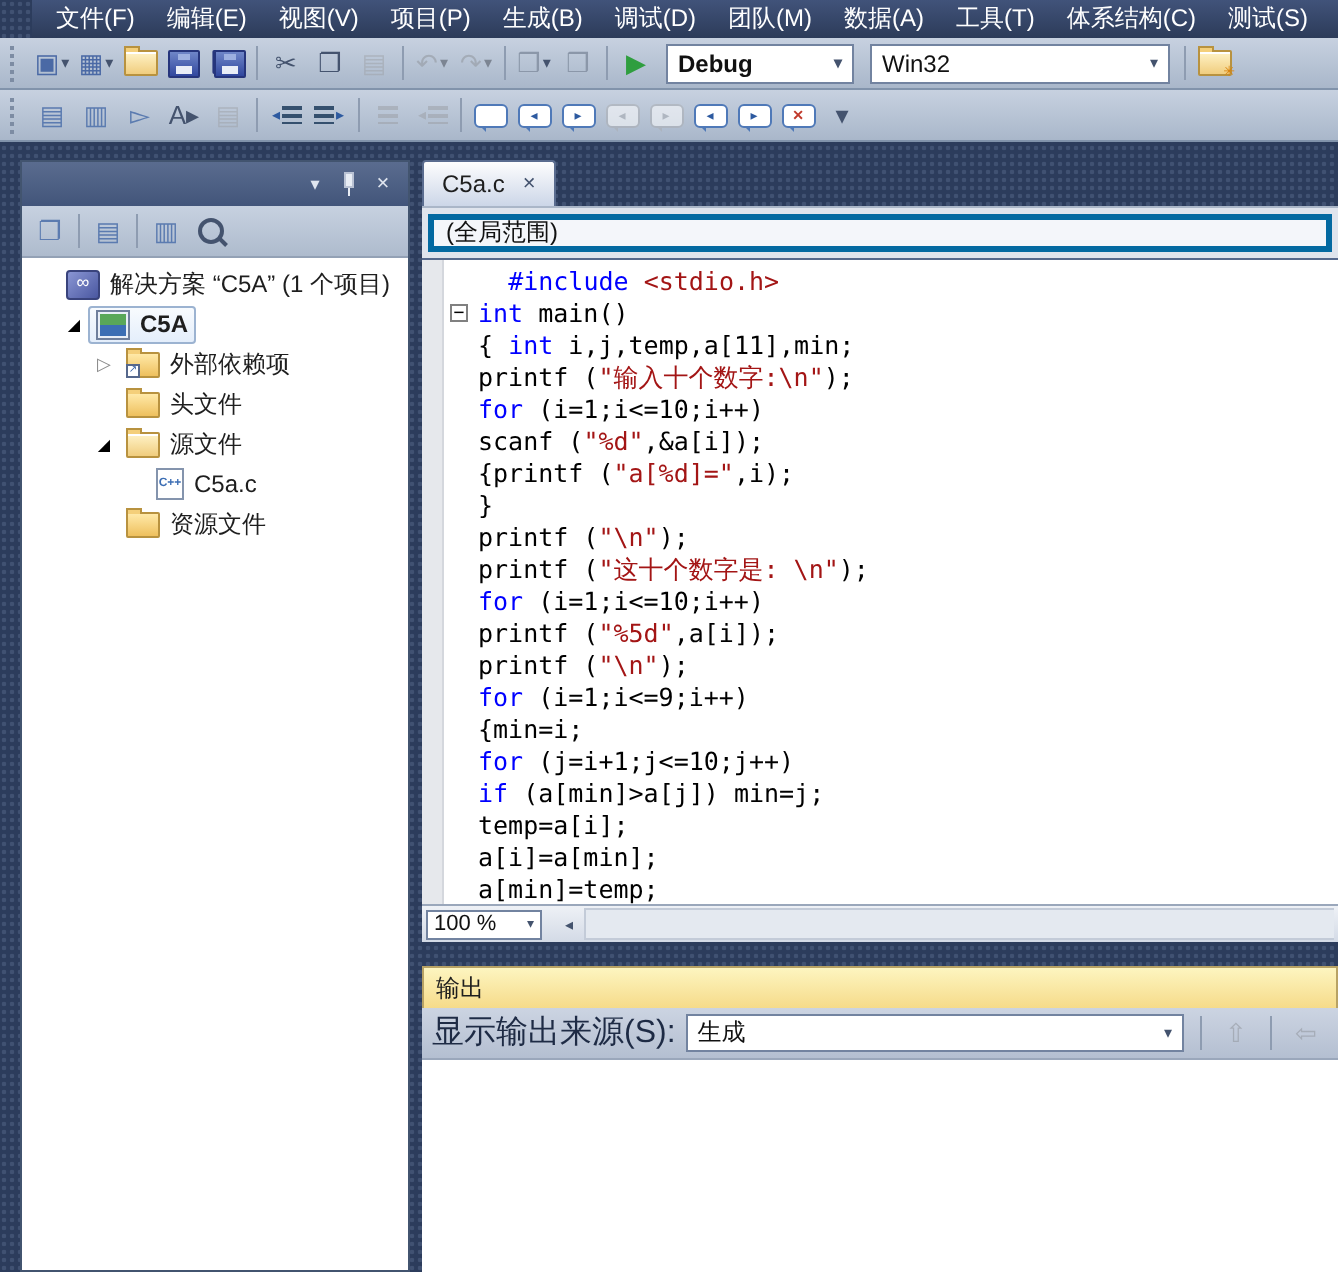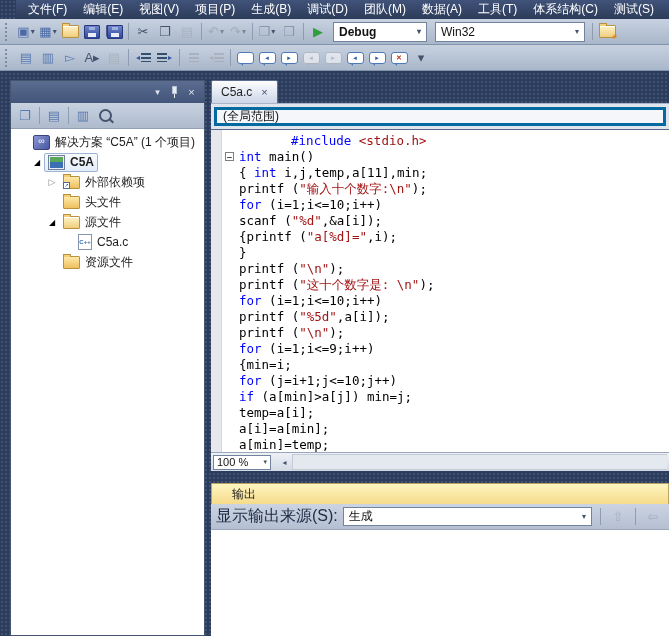--- a/index.html
+++ b/index.html
@@ -92,34 +92,34 @@
     border-top:1px solid #aab6c8;border-bottom:1px solid #55688c;box-sizing:border-box;padding:3px;}
   .scombo{height:19px;background:#f4f6fa;border:3px solid #0369a1;font-size:12px;color:#111;
     display:flex;align-items:center;padding-left:6px;box-sizing:border-box;}
   .code{position:absolute;left:211px;top:130px;width:458px;height:322px;background:#fff;overflow:hidden;
     font-family:"DejaVu Sans Mono", monospace;font-size:12.5px;}
   .indmargin{position:absolute;left:0;top:0;bottom:0;width:10px;background:#e6e8ec;border-right:1px solid #d4d7dd;}
   .cl{display:flex;height:16px;line-height:16px;padding-left:13px;white-space:pre;}
   .foldcol{width:15px;flex:none;position:relative;}
   .foldbox{position:absolute;left:1px;top:3px;width:9px;height:9px;border:1px solid #808080;background:#fff;
     font-size:9px;line-height:8px;text-align:center;color:#000;box-sizing:border-box;}
-  .pl{color:#000;}.kw{color:#0000ff;}.str{color:#a31515;}.pre{color:#0000ff;margin-left:37px;}
+  .pl{color:#000;}.kw{color:#0000ff;}.str{color:#a31515;}.pre{color:#0000ff;}
   .ebottom{position:absolute;left:211px;top:452px;width:458px;height:19px;
     background:linear-gradient(#eef1f6,#d3dae6);border-top:1px solid #9aa7bb;display:flex;align-items:center;
     box-sizing:border-box;padding:0 2px;}
   .zcombo{width:58px;height:15px;background:#fff;border:1px solid #7283a0;font-size:11px;color:#111;
     display:flex;align-items:center;padding:0 3px;box-sizing:border-box;margin-right:6px;}
   .zcombo .arr{margin-left:auto;font-size:7px;color:#44536e;}
   .sbtn{width:15px;height:14px;display:flex;align-items:center;justify-content:center;font-size:8px;color:#44536e;}
   .strack{flex:1;height:14px;background:#e4e9f0;border:1px solid #c3cbd8;border-right:none;}
   
   .output{position:absolute;left:211px;top:483px;width:458px;height:153px;display:flex;flex-direction:column;
     box-sizing:border-box;}
   .otitle{height:21px;background:linear-gradient(#fdf5c0,#f6db8a);border:1px solid #b8a264;border-bottom:none;
-    color:#1e1e1e;font-size:12px;display:flex;align-items:center;padding:0 20px;flex:none;box-sizing:border-box;}
+    color:#1e1e1e;font-size:12px;display:flex;align-items:center;padding:0 6px;flex:none;box-sizing:border-box;}
   .otools{height:26px;background:linear-gradient(#ccd4e2,#b4bfd1);display:flex;align-items:center;
     padding:0 5px;gap:5px;flex:none;box-sizing:border-box;border-bottom:1px solid #9aa7bb;}
   .olabel{font-size:16px;color:#1e2b45;white-space:nowrap;}
   .ocombo{flex:1;height:19px;background:#fff;border:1px solid #7283a0;font-size:12px;color:#111;
     display:flex;align-items:center;padding-left:5px;box-sizing:border-box;}
   .ocombo .arr{margin-left:auto;font-size:8px;color:#44536e;width:14px;text-align:center;}
   .obody{flex:1;background:#fff;}
 </style>
 </head>
 <body>

